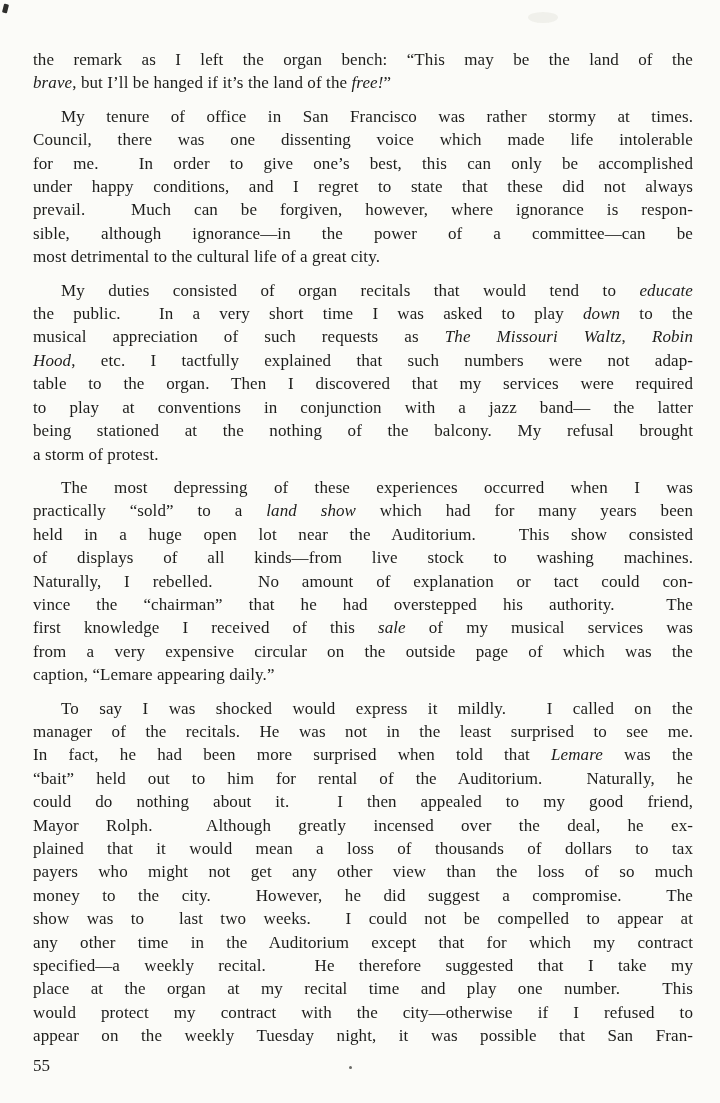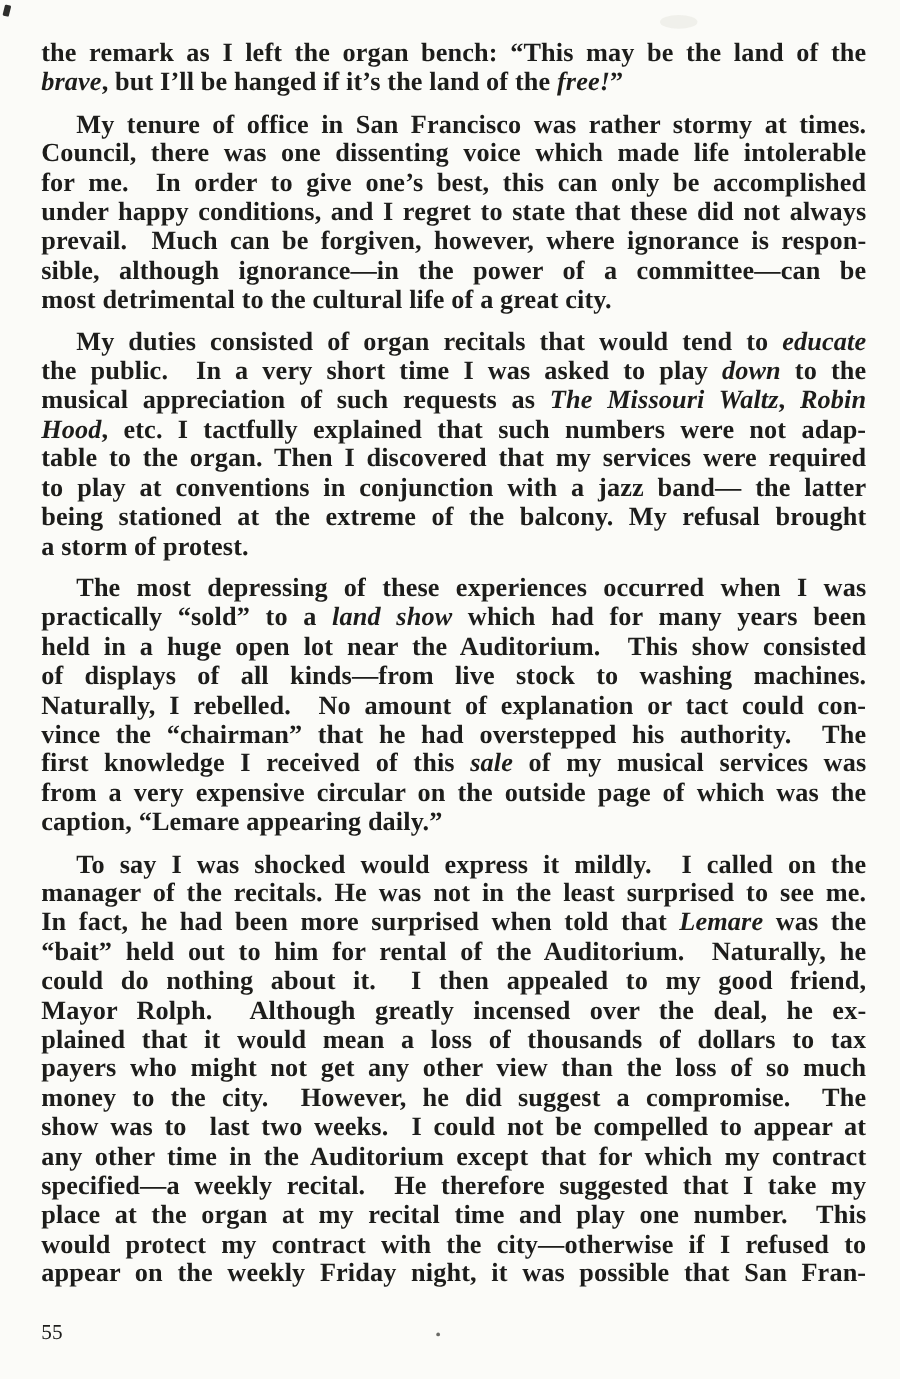--- a/index.html
+++ b/index.html
@@ -5,24 +5,23 @@
   :root { --paper:#fbfbf8; --ink:#1d1d1b; }
   html,body { margin:0; padding:0; }
   body {
     width:720px; height:1103px;
     background:var(--paper);
     position:relative; overflow:hidden;
     font-family:"Liberation Serif","DejaVu Serif",serif;
     color:var(--ink);
   }
   .text-block {
-    position:absolute; left:33px; top:31px; width:660px;
-    font-size:21px; line-height:23.4px;
+    position:absolute; left:33px; top:48px; width:660px;
+    font-size:17px; line-height:23.4px;
     letter-spacing:0.1px;
-    font-weight:bold;
   }
   .paragraph { margin:0; }
   .paragraph + .paragraph { margin-top:10px; }
   .line { text-align:justify; text-align-last:justify; white-space:normal; }
   .line.endline { text-align-last:left; }
   .line.firstline { text-indent:28px; }
   .line em { font-style:italic; }
   .page-number {
     position:absolute; top:1056px; left:33px; width:660px;
     font-size:17px;
@@ -67,21 +66,21 @@
       <div class="line"><span>sible, although ignorance—in the power of a committee—can be</span></div>
       <div class="line endline"><span>most detrimental to the cultural life of a great city.</span></div>
     </div>
     <div class="paragraph">
       <div class="line firstline"><span>My duties consisted of organ recitals that would tend to </span><em>educate</em></div>
       <div class="line"><span>the public.&nbsp; In a very short time I was asked to play </span><em>down</em><span> to the</span></div>
       <div class="line"><span>musical appreciation of such requests as </span><em>The Missouri Waltz</em><span>, </span><em>Robin</em></div>
       <div class="line"><em>Hood</em><span>, etc. I tactfully explained that such numbers were not adap-</span></div>
       <div class="line"><span>table to the organ. Then I discovered that my services were required</span></div>
       <div class="line"><span>to play at conventions in conjunction with a jazz band— the latter</span></div>
-      <div class="line"><span>being stationed at the extreme of the balcony. My refusal brought</span></div>
+      <div class="line"><span>being stationed at the nothing of the balcony. My refusal brought</span></div>
       <div class="line endline"><span>a storm of protest.</span></div>
     </div>
     <div class="paragraph">
       <div class="line firstline"><span>The most depressing of these experiences occurred when I was</span></div>
       <div class="line"><span>practically “sold” to a </span><em>land show</em><span> which had for many years been</span></div>
       <div class="line"><span>held in a huge open lot near the Auditorium.&nbsp; This show consisted</span></div>
       <div class="line"><span>of displays of all kinds—from live stock to washing machines.</span></div>
       <div class="line"><span>Naturally, I rebelled.&nbsp; No amount of explanation or tact could con-</span></div>
       <div class="line"><span>vince the “chairman” that he had overstepped his authority.&nbsp; The</span></div>
       <div class="line"><span>first knowledge I received of this </span><em>sale</em><span> of my musical services was</span></div>
@@ -96,18 +95,18 @@
       <div class="line"><span>could do nothing about it.&nbsp; I then appealed to my good friend,</span></div>
       <div class="line"><span>Mayor Rolph.&nbsp; Although greatly incensed over the deal, he ex-</span></div>
       <div class="line"><span>plained that it would mean a loss of thousands of dollars to tax</span></div>
       <div class="line"><span>payers who might not get any other view than the loss of so much</span></div>
       <div class="line"><span>money to the city.&nbsp; However, he did suggest a compromise.&nbsp; The</span></div>
       <div class="line"><span>show was to&nbsp; last two weeks.&nbsp; I could not be compelled to appear at</span></div>
       <div class="line"><span>any other time in the Auditorium except that for which my contract</span></div>
       <div class="line"><span>specified—a weekly recital.&nbsp; He therefore suggested that I take my</span></div>
       <div class="line"><span>place at the organ at my recital time and play one number.&nbsp; This</span></div>
       <div class="line"><span>would protect my contract with the city—otherwise if I refused to</span></div>
-      <div class="line"><span>appear on the weekly Friday night, it was possible that San Fran-</span></div>
+      <div class="line"><span>appear on the weekly Tuesday night, it was possible that San Fran-</span></div>
     </div>
   </div>
 
 <div class="pn-speck"></div>
 <div class="page-number">55</div>
 
 </body></html>

